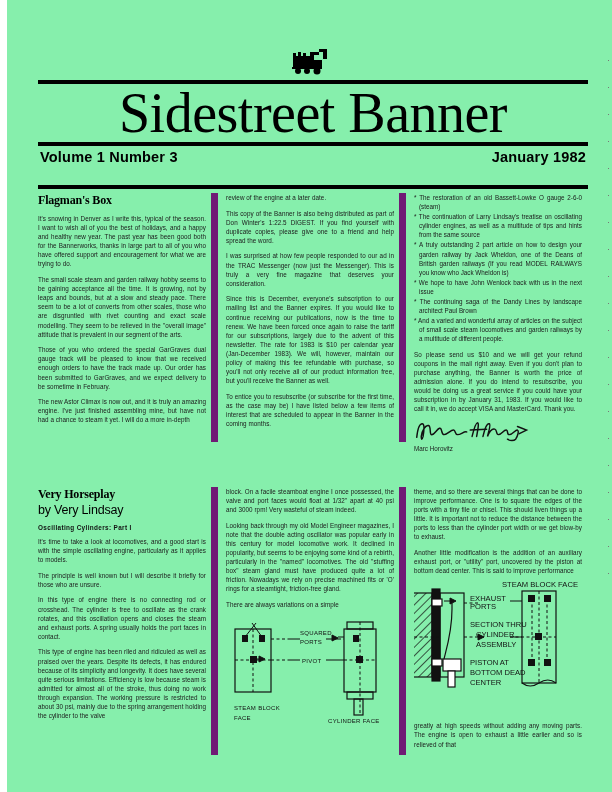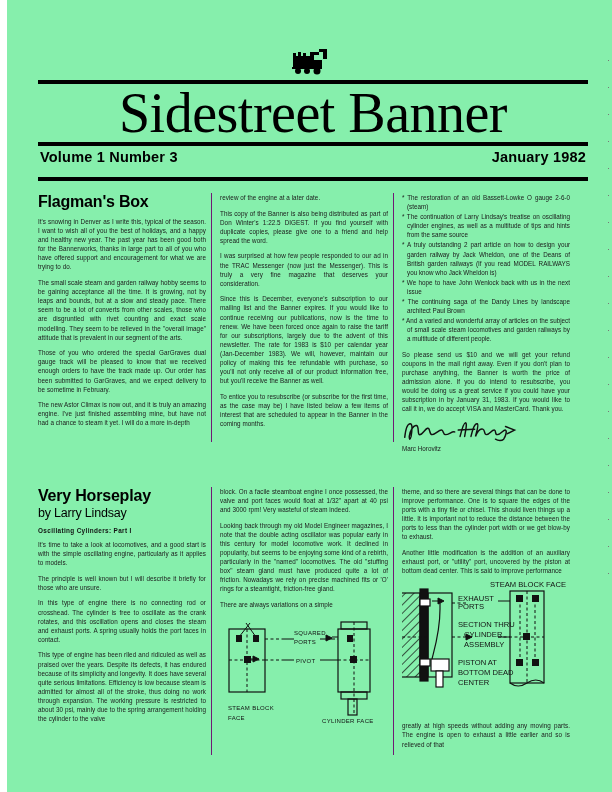--- a/index.html
+++ b/index.html
@@ -53,21 +53,21 @@
     line-height: 1.02;
     text-align: center;
     margin: 1px 0 0 0;
     white-space: nowrap;
     color: #000;
   }
   .volume-bar {
     display: flex;
     justify-content: space-between;
     align-items: center;
-    padding: 3px 2px 12px 2px;
+    padding: 3px 2px 20px 2px;
   }
   .volume-bar span {
     font-family: "Liberation Sans", sans-serif;
     font-weight: bold;
     font-size: 14.5px;
     letter-spacing: 0.2px;
     color: #000;
   }
 
   
@@ -77,27 +77,27 @@
     width: 550px;
     display: flex;
   }
   .col {
     width: 168px;
     position: relative;
   }
   .col + .col {
     margin-left: 5px;
     padding-left: 8px;
-    border-left: 1px solid #701a75;
+    border-left: 7px solid #701a75;
   }
 
   .section-head {
-    font-family: Liberation Sans, sans-serif;
+    font-family: Liberation Serif, serif;
     font-weight: bold;
-    font-size: 16px;
+    font-size: 12px;
     letter-spacing: -0.2px;
     margin: 0 0 1px 0;
     color: #000;
   }
   .section-sub {
     font-family: "Liberation Sans", sans-serif;
     font-size: 12.5px;
     letter-spacing: -0.2px;
     margin: 0 0 7px 0;
     color: #000;
@@ -256,21 +256,21 @@
         </svg>
         <div class="sig-name">Marc Horovitz</div>
       </div>
     </div>
   </div>
 
   <div class="columns" style="top:487px;">
 
     <div class="col">
       <div class="section-head">Very Horseplay</div>
-      <div class="section-sub">by Larry Lindsay</div>
+      <div class="section-sub">by Very Lindsay</div>
       <div class="subhead">Oscillating Cylinders:    Part I</div>
       <p class="body">It's time to take a look at locomotives, and a good start is with the simple oscillating engine, particularly as it applies to models.</p>
       <p class="body">The principle is well known but I will describe it briefly for those who are unsure.</p>
       <p class="body">In this type of engine there is no connecting rod or crosshead. The cylinder is free to oscillate as the crank rotates, and this oscillation opens and closes the steam and exhaust ports. A spring usually holds the port faces in contact.</p>
       <p class="body">This type of engine has been rlled and ridiculed as well as praised over the years. Despite its defects, it has endured because of its simplicity and longevity. It does have several quite serious limitations. Efficiency is low because steam is admitted for almost all of the stroke, thus doing no work through expansion. The working pressure is restricted to about 30 psi, mainly due to the spring arrangement holding the cylinder to the valve</p>
     </div>
 
     <div class="col">
       <p class="body">block. On a facile steamboat engine I once possessed, the valve and port faces would float at 1/32" apart at 40 psi and 3000 rpm! Very wasteful of steam indeed.</p>
       <p class="body">Looking back through my old Model Engineer magazines, I note that the double acting oscillator was popular early in this century for model locomotive work. It declined in popularity, but seems to be enjoying some kind of a rebirth, particularly in the "named" locomotives. The old "stuffing box" steam gland must have produced quite a lot of friction. Nowadays we rely on precise machined fits or 'O' rings for a steamtight, friction-free gland.</p>

